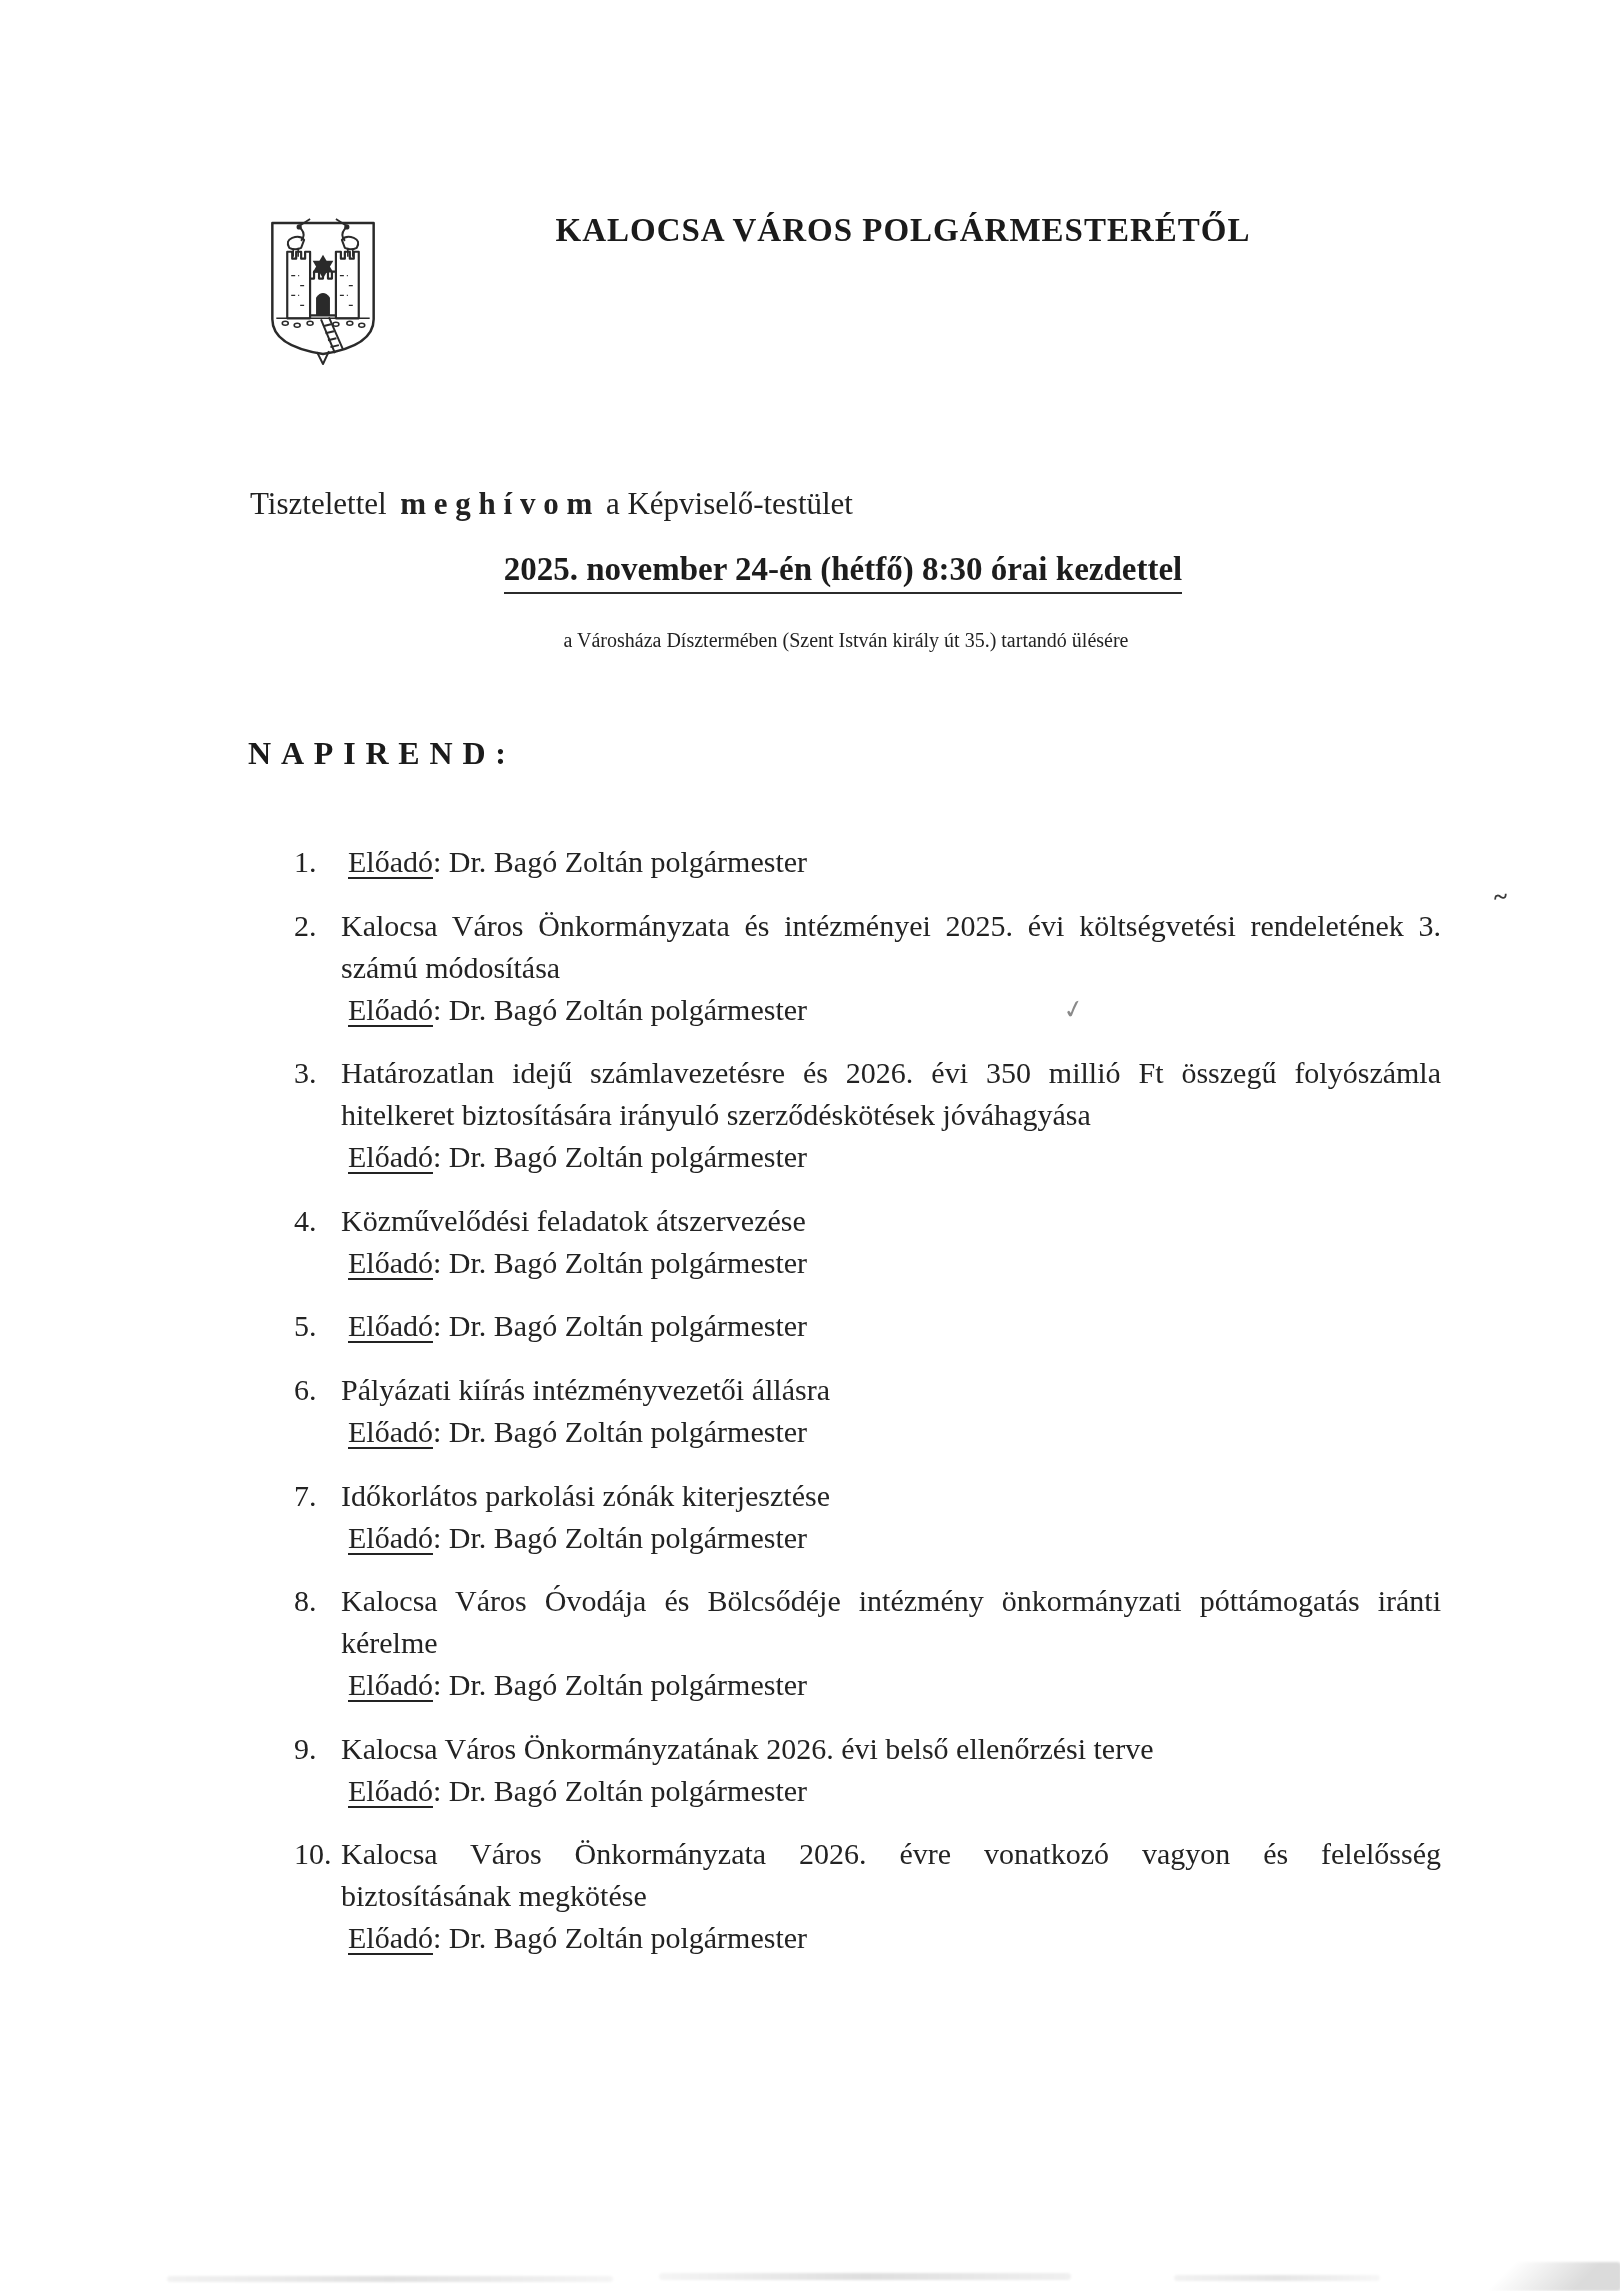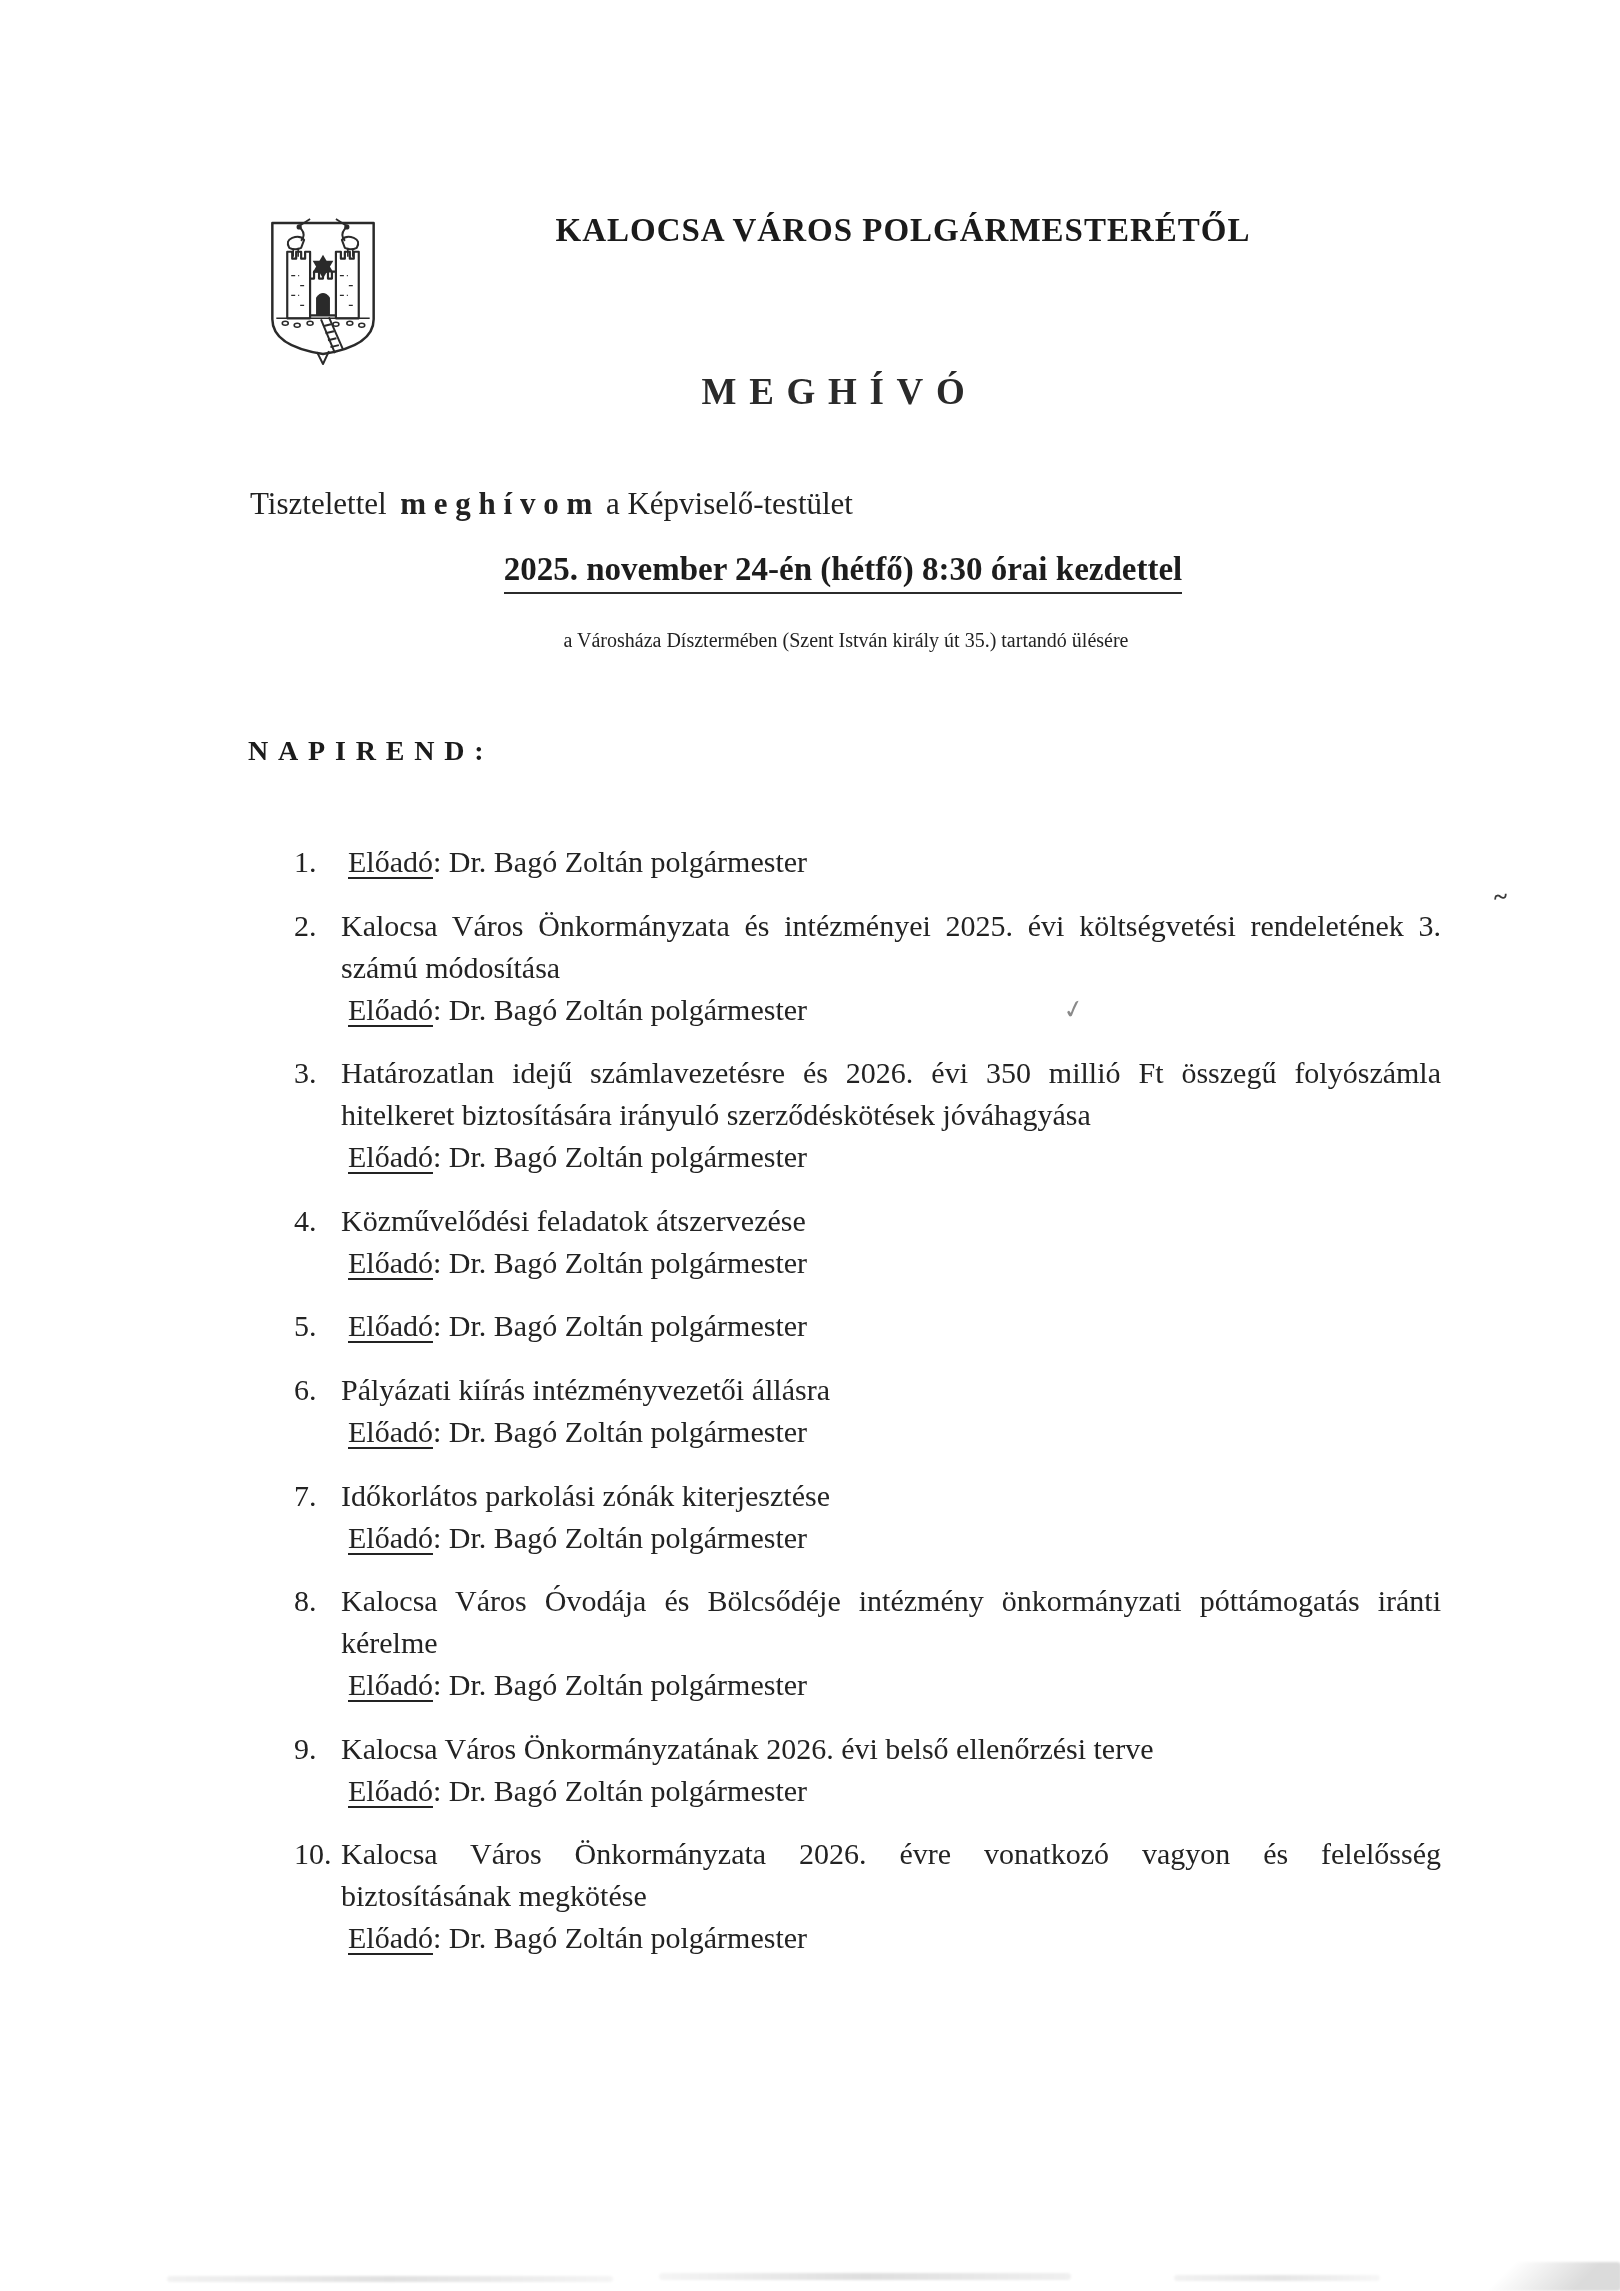--- a/index.html
+++ b/index.html
@@ -33,21 +33,21 @@
   .date-line{
     display:inline-block;font-weight:bold;font-size:33px;
     border-bottom:2.9px solid #2b2b2b;padding-bottom:3.9px;color:#1d1d1d;
   }
   .loc-line{
     position:absolute;left:72px;right:0;top:629px;
     text-align:center;font-size:20px;color:#222;
   }
   .agenda-heading{
     position:absolute;left:248px;top:735px;
-    font-weight:bold;font-size:28px;letter-spacing:9.8px;color:#1b1b1b;
+    font-weight:bold;font-size:32px;letter-spacing:9.8px;color:#1b1b1b;
   }
   .agenda{
     position:absolute;left:294px;top:841px;width:1147px;
     margin:0;padding:0;list-style:none;
     font-size:30px;color:#232323;
   }
   .agenda-item{display:flex;margin:0 0 21.6px 0;}
   .num{flex:0 0 47px;line-height:42px;}
   .item-body{flex:1 1 auto;width:1098px;}
   .jline{line-height:42px;text-align:justify;text-align-last:justify;}
@@ -123,21 +123,20 @@
         <path d="M82 25 q-5 -6 0 -12 l2 -3" fill="none"></path>
         <path d="M84 10 L73 3" fill="none" stroke-width="1.8"></path>
         <circle cx="84" cy="11" r="2.6" fill="#2a2a2a" stroke="none"></circle>
         <path d="M90 33 V41 M85 32 V41" fill="none" stroke-width="1.6"></path>
       </g>
     </svg>
   </div>
 
   <div class="org-line">KALOCSA VÁROS POLGÁRMESTERÉTŐL</div>
 
-  <div class="doc-title">MEGHÍVÓ</div>
 
   <div class="salutation"><span>Tisztelettel </span><span class="spaced-bold">m e g h í v o m</span><span> a Képviselő-testület</span></div>
 
   <div class="date-wrap">
     <span class="date-line">2025. november 24-én (hétfő) 8:30 órai kezdettel</span>
   </div>
 
   <div class="loc-line">a Városháza Dísztermében (Szent István király út 35.) tartandó ülésére</div>
 
   <div class="agenda-heading">NAPIREND:</div>

